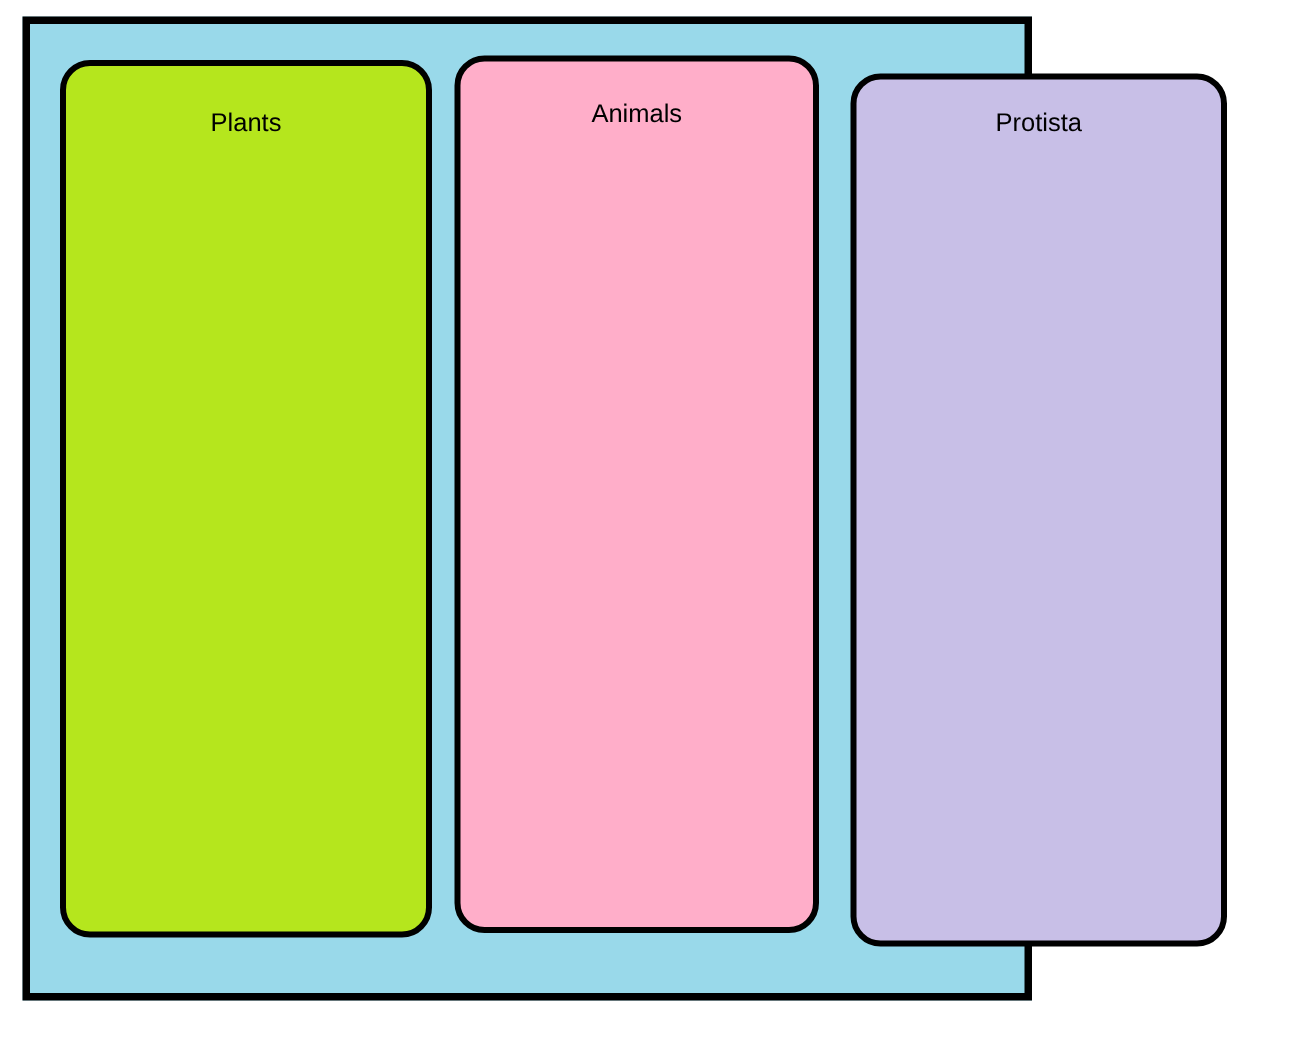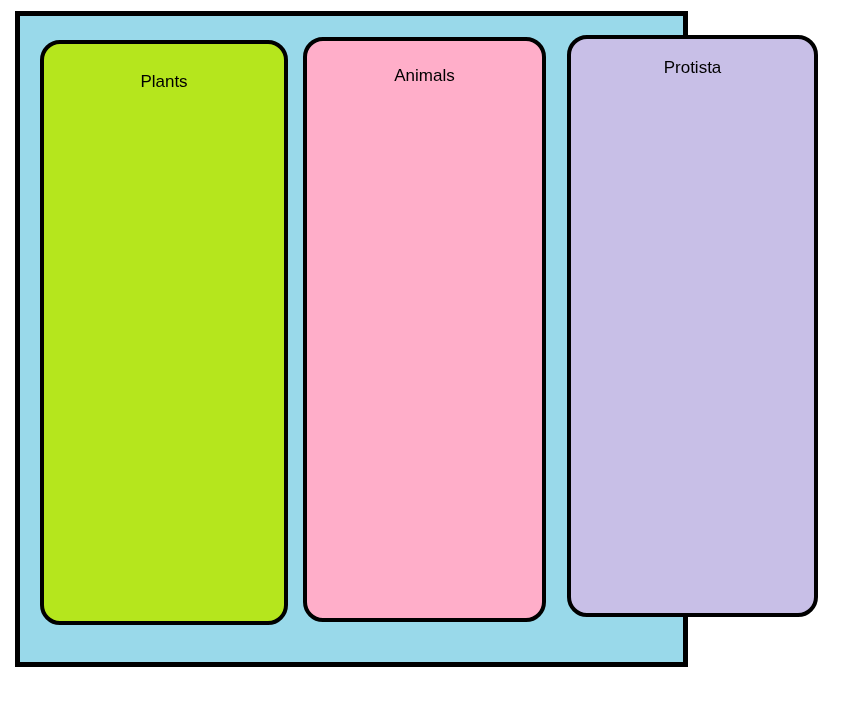--- a/index.html
+++ b/index.html
@@ -32,21 +32,21 @@
   .category-box .label {
     display: block;
     text-align: center;
     font-size: 17px;
     line-height: 20px;
   }
   .box-0 { left: 20px;  top: 24px; width: 248px; height: 585px; }
   .box-0 .label { padding-top: 28px; }
   .box-1 { left: 283px; top: 21px; width: 243px; height: 585px; }
   .box-1 .label { padding-top: 25px; }
-  .box-2 { left: 547px; top: 19px; width: 251px; height: 582px; }
+  .box-2 { left: 547px; top: 33px; width: 251px; height: 582px; }
   .box-2 .label { padding-top: 19px; }
 </style>
 </head>
 <body>
 
 <div class="canvas" style="background-color: rgb(153, 217, 234);">
 
   <div class="category-box box-0" style="background-color: rgb(181, 230, 29);">
     <span class="label">Plants</span>
   </div>

